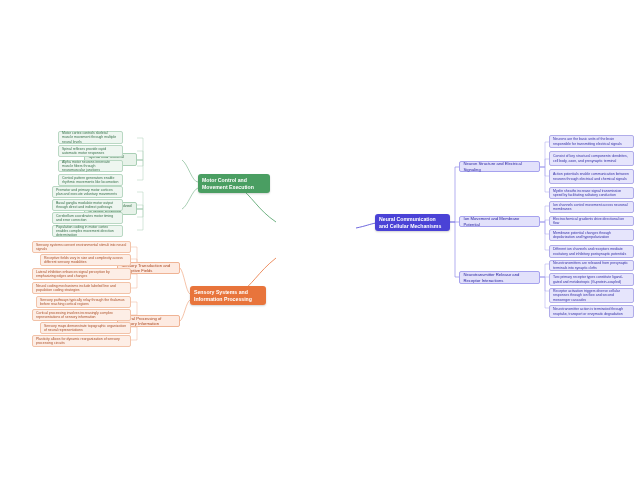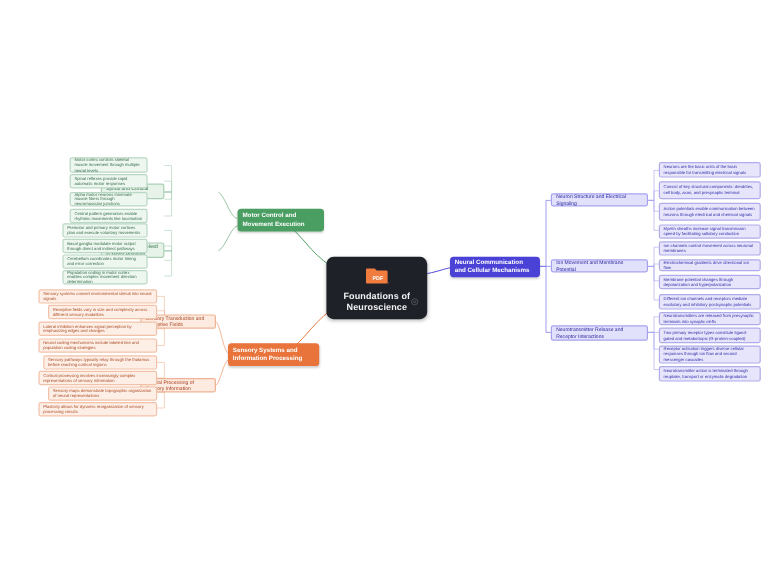--- a/index.html
+++ b/index.html
@@ -106,32 +106,20 @@
     <path d="M540,222 L545,222 L545,220 L549,220" stroke="#a6a2ee" stroke-width="0.5" fill="none"></path>
     <path d="M540,222 L545,222 L545,234 L549,234" stroke="#a6a2ee" stroke-width="0.5" fill="none"></path>
     <path d="M540,222 L545,222 L545,250 L549,250" stroke="#a6a2ee" stroke-width="0.5" fill="none"></path>
 
     <path d="M540,277 L545,277 L545,264 L549,264" stroke="#a6a2ee" stroke-width="0.5" fill="none"></path>
     <path d="M540,277 L545,277 L545,277 L549,277" stroke="#a6a2ee" stroke-width="0.5" fill="none"></path>
     <path d="M540,277 L545,277 L545,291 L549,291" stroke="#a6a2ee" stroke-width="0.5" fill="none"></path>
     <path d="M540,277 L545,277 L545,308 L549,308" stroke="#a6a2ee" stroke-width="0.5" fill="none"></path>
   </svg>
 
-  <div class="node central">
-    <svg class="doc-icon" viewBox="0 0 24 20">
-      <path d="M2 3 h8 l2 2 h9 a1 1 0 0 1 1 1 v10 a1 1 0 0 1 -1 1 h-18 a1 1 0 0 1 -1 -1 v-12 a1 1 0 0 1 1 -1 z" fill="#f07c3e"></path>
-      <path d="M20 16 l3 1 v-1 z" fill="#d4612a"></path>
-      <text x="8" y="14" font-size="5" fill="#ffffff" font-family="Liberation Sans, sans-serif" font-weight="bold">PDF</text>
-    </svg>
-    <div class="title">Foundations of Neuroscience</div>
-    <svg class="gear" viewBox="0 0 12 12">
-      <circle cx="6" cy="6" r="4.4" fill="none" stroke="#8d9096" stroke-width="1.1"></circle>
-      <circle cx="6" cy="6" r="1.5" fill="none" stroke="#8d9096" stroke-width="1"></circle>
-    </svg>
-  </div>
 
   <div class="node branch green" style="left:198px;top:174px;width:72px;height:19px;">
     <span>Motor Control and Movement Execution</span>
   </div>
 
   <div class="node sub green" style="left:84px;top:153px;width:53px;height:13px;">
     <span>Spinal and Cortical Motor Control</span>
   </div>
   <div class="node sub green" style="left:84px;top:202px;width:53px;height:13px;">
     <span>Brain Regions Involved in Motor Planning</span>

